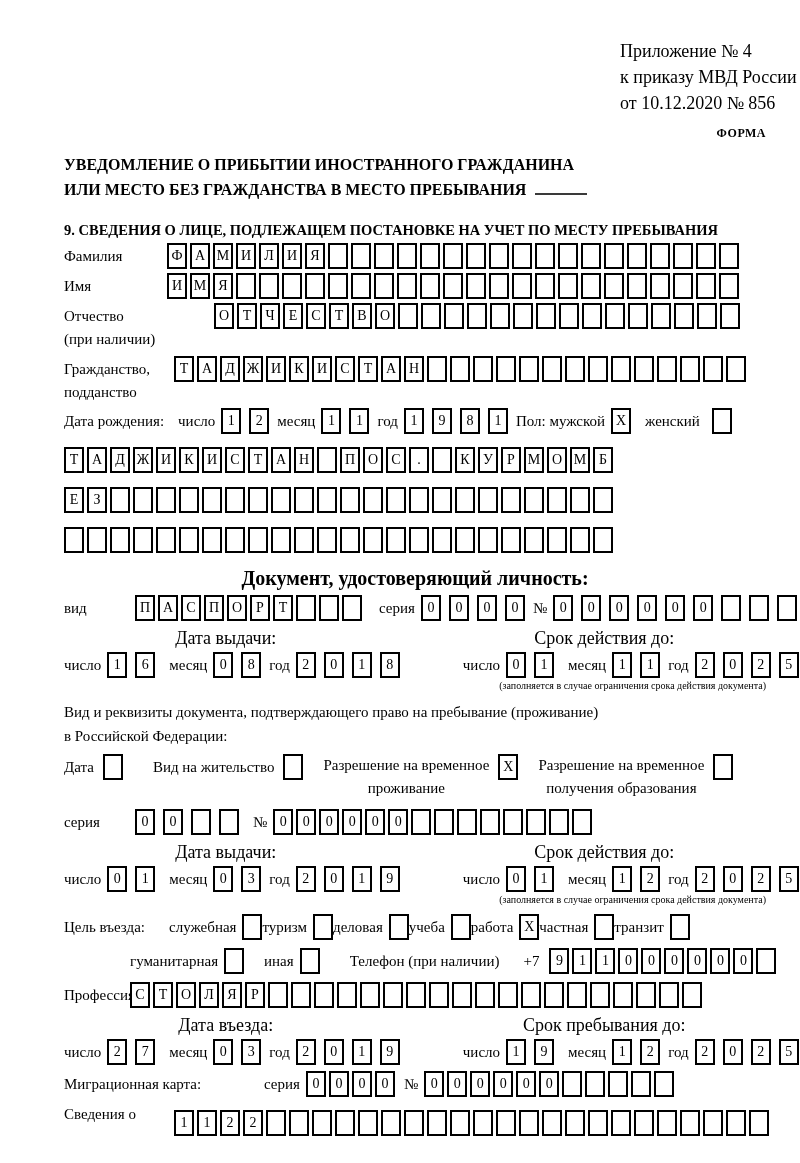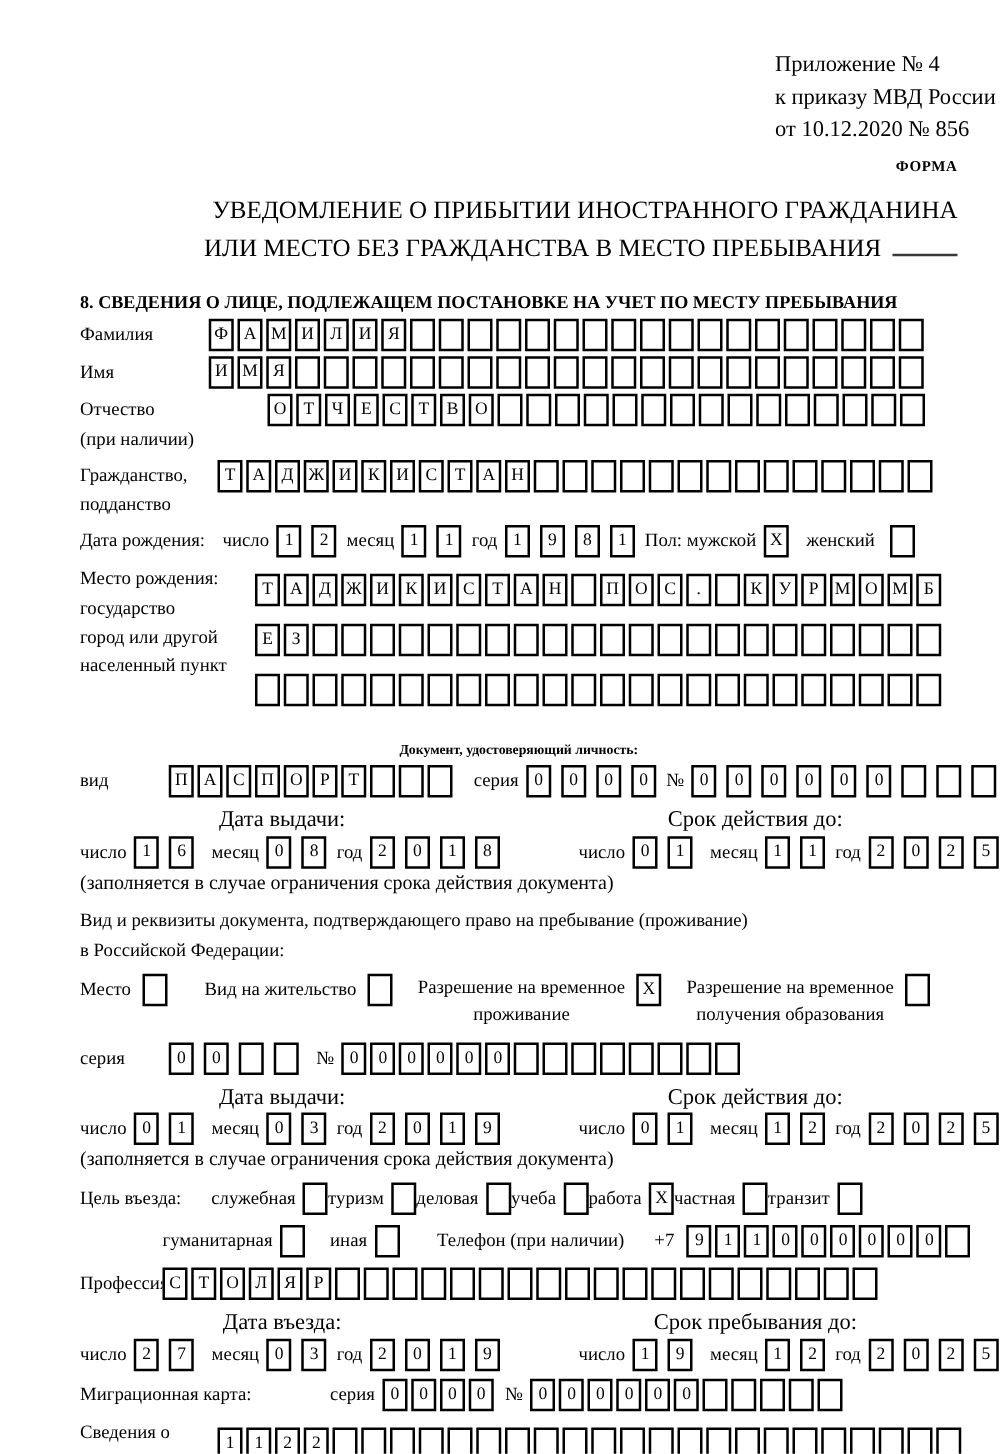--- a/index.html
+++ b/index.html
@@ -10,21 +10,21 @@
     font-family:"Liberation Serif","DejaVu Serif",serif;
     font-size:15px; line-height:1.25;
   }
   .page { padding:38px 34px 0 64px; }
 
   
   .annex { margin-left:556px; font-size:18px; line-height:1.45; white-space:nowrap; }
   .annex .grp2 { margin-top:5px; }
   .forma { text-align:right; font-weight:bold; font-size:12px; margin-top:10px; letter-spacing:.5px; }
 
-  .title { text-align:right; font-weight:normal; font-size:20px; line-height:1.55; margin-top:12px; }
+  .title { text-align:left; font-weight:bold; font-size:16px; line-height:1.55; margin-top:12px; }
   .blank { display:inline-block; width:52px; border-bottom:2px solid #3a3a3a; height:14px; margin-left:9px; }
 
   .sec { font-weight:bold; font-size:14.5px; margin-top:18px; white-space:nowrap; }
 
   
   .cell {
     display:inline-block; width:20px; height:26px;
     border:2px solid #000; margin-right:3px;
     text-align:center; line-height:22px; font-size:14px; vertical-align:top;
     background:#fff;
@@ -35,30 +35,30 @@
 
   .frow { display:flex; align-items:flex-start; margin-top:4px; }
   .lbl { flex:none; padding-top:4px; }
   .w103 { width:103px; } .w110 { width:110px; } .w150 { width:150px; } .w140 { width:140px; } .w170 { width:170px; } .w65 { width:65px; }
   .lblcol { flex:none; line-height:1.55; padding-top:2px; }
   .cellrows > div { margin-bottom:5px; line-height:0; }
 
   .inlbl { padding-top:4px; flex:none; }
   .mr6 { margin-right:6px; } .ml6 { margin-left:6px; } .ml10 { margin-left:10px; } .ml14 { margin-left:14px; } .ml20 { margin-left:20px; } .ml30 { margin-left:30px; }
 
-  .docheading { text-align:center; font-weight:bold; font-size:11px; margin-top:24px; }
+  .docheading { text-align:center; font-weight:bold; font-size:20px; margin-top:8px; }
 
   .dhead { display:flex; margin-top:6px; font-size:18px; }
   .dhead .h1 { width:335px; text-align:center; }
   .dhead .h2 { width:335px; margin-left:55px; text-align:center; }
   .drow { display:flex; align-items:flex-start; margin-top:2px; }
   .dgrp { display:flex; align-items:flex-start; }
   .dgrp .lab { padding-top:4px; }
   .gap55 { margin-left:55px; }
-  .note { font-size:16px; margin-top:2px; }
+  .note { font-size:10px; text-align:right; margin-top:2px; }
 
   .intro { margin-top:8px; line-height:1.6; }
 
   .opts { display:flex; align-items:flex-start; margin-top:6px; }
   .opttxt { text-align:center; line-height:1.5; flex:none; }
   .opts .cb { margin-left:9px; flex:none; }
 
   .purpose { display:flex; align-items:flex-start; margin-top:8px; }
   .purpose .plbl { padding-top:4px; flex:none; }
   .purpose .cb { margin-left:6px; flex:none; }
@@ -75,21 +75,21 @@
     <div>к приказу МВД России</div>
     <div>от 10.12.2020 № 856</div>
   </div>
   <div class="forma">ФОРМА</div>
 
   <div class="title">
     <div><span>УВЕДОМЛЕНИЕ О ПРИБЫТИИ ИНОСТРАННОГО ГРАЖДАНИНА</span></div>
     <div><span>ИЛИ МЕСТО БЕЗ ГРАЖДАНСТВА В МЕСТО ПРЕБЫВАНИЯ</span><span class="blank"></span></div>
   </div>
 
-  <div class="sec">8. СВЕДЕНИЯ О ЛИЦЕ, ПОДЛЕЖАЩЕМ ПОСТАНОВКЕ НА УЧЕТ ПО МЕСТУ ПРЕБЫВАНИЯ</div>
+  <div class="sec">9. СВЕДЕНИЯ О ЛИЦЕ, ПОДЛЕЖАЩЕМ ПОСТАНОВКЕ НА УЧЕТ ПО МЕСТУ ПРЕБЫВАНИЯ</div>
 
   <div class="frow">
     <span class="lbl w103">Фамилия</span>
     <span class="cells"><span class="cell">Ф</span><span class="cell">А</span><span class="cell">М</span><span class="cell">И</span><span class="cell">Л</span><span class="cell">И</span><span class="cell">Я</span><span class="cell"></span><span class="cell"></span><span class="cell"></span><span class="cell"></span><span class="cell"></span><span class="cell"></span><span class="cell"></span><span class="cell"></span><span class="cell"></span><span class="cell"></span><span class="cell"></span><span class="cell"></span><span class="cell"></span><span class="cell"></span><span class="cell"></span><span class="cell"></span><span class="cell"></span><span class="cell"></span></span>
   </div>
 
   <div class="frow">
     <span class="lbl w103">Имя</span>
     <span class="cells"><span class="cell">И</span><span class="cell">М</span><span class="cell">Я</span><span class="cell"></span><span class="cell"></span><span class="cell"></span><span class="cell"></span><span class="cell"></span><span class="cell"></span><span class="cell"></span><span class="cell"></span><span class="cell"></span><span class="cell"></span><span class="cell"></span><span class="cell"></span><span class="cell"></span><span class="cell"></span><span class="cell"></span><span class="cell"></span><span class="cell"></span><span class="cell"></span><span class="cell"></span><span class="cell"></span><span class="cell"></span><span class="cell"></span></span>
   </div>
@@ -118,26 +118,20 @@
     <span class="cells dt"><span class="cell">1</span><span class="cell">1</span></span>
     <span class="inlbl mr6">год</span>
     <span class="cells dt"><span class="cell">1</span><span class="cell">9</span><span class="cell">8</span><span class="cell">1</span></span>
     <span class="inlbl mr6">Пол: мужской</span>
     <span class="cell cb">X</span>
     <span class="inlbl ml14 mr6">женский</span>
     <span class="cell cb ml6"></span>
   </div>
 
   <div class="frow">
-    <span class="lblcol w140">
-      <div>Место рождения:</div>
-      <div>государство</div>
-      <div>город или другой</div>
-      <div>населенный пункт</div>
-    </span>
     <span class="cellrows">
       <div class="cells"><span class="cell">Т</span><span class="cell">А</span><span class="cell">Д</span><span class="cell">Ж</span><span class="cell">И</span><span class="cell">К</span><span class="cell">И</span><span class="cell">С</span><span class="cell">Т</span><span class="cell">А</span><span class="cell">Н</span><span class="cell"></span><span class="cell">П</span><span class="cell">О</span><span class="cell">С</span><span class="cell">.</span><span class="cell"></span><span class="cell">К</span><span class="cell">У</span><span class="cell">Р</span><span class="cell">М</span><span class="cell">О</span><span class="cell">М</span><span class="cell">Б</span></div>
       <div class="cells"><span class="cell">Е</span><span class="cell">З</span><span class="cell"></span><span class="cell"></span><span class="cell"></span><span class="cell"></span><span class="cell"></span><span class="cell"></span><span class="cell"></span><span class="cell"></span><span class="cell"></span><span class="cell"></span><span class="cell"></span><span class="cell"></span><span class="cell"></span><span class="cell"></span><span class="cell"></span><span class="cell"></span><span class="cell"></span><span class="cell"></span><span class="cell"></span><span class="cell"></span><span class="cell"></span><span class="cell"></span></div>
       <div class="cells"><span class="cell"></span><span class="cell"></span><span class="cell"></span><span class="cell"></span><span class="cell"></span><span class="cell"></span><span class="cell"></span><span class="cell"></span><span class="cell"></span><span class="cell"></span><span class="cell"></span><span class="cell"></span><span class="cell"></span><span class="cell"></span><span class="cell"></span><span class="cell"></span><span class="cell"></span><span class="cell"></span><span class="cell"></span><span class="cell"></span><span class="cell"></span><span class="cell"></span><span class="cell"></span><span class="cell"></span></div>
     </span>
   </div>
 
   <div class="docheading">Документ, удостоверяющий личность:</div>
   <div class="frow">
     <span class="inlbl mr6 w65">вид</span>
@@ -171,21 +165,21 @@
     </span>
   </div>
   <div class="note">(заполняется в случае ограничения срока действия документа)</div>
 
   <div class="intro">
     <div>Вид и реквизиты документа, подтверждающего право на пребывание (проживание)</div>
     <div>в Российской Федерации:</div>
   </div>
 
   <div class="opts">
-    <span class="inlbl">Место</span>
+    <span class="inlbl">Дата</span>
     <span class="cell cb"></span>
     <span class="inlbl ml30">Вид на жительство</span>
     <span class="cell cb"></span>
     <span class="opttxt ml20">
       <div>Разрешение на временное</div>
       <div>проживание</div>
     </span>
     <span class="cell cb">X</span>
     <span class="opttxt ml20">
       <div>Разрешение на временное</div>

